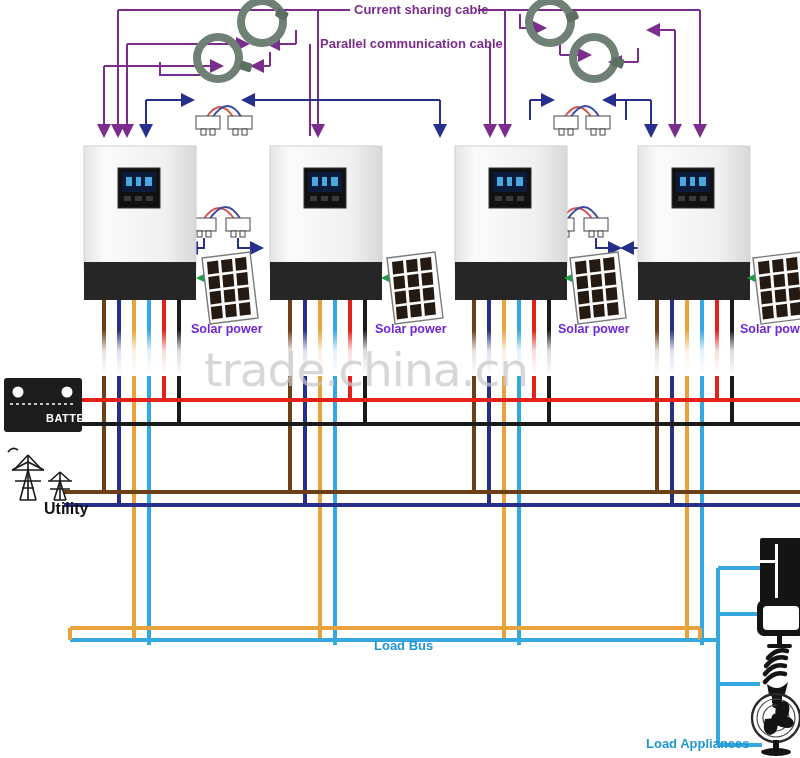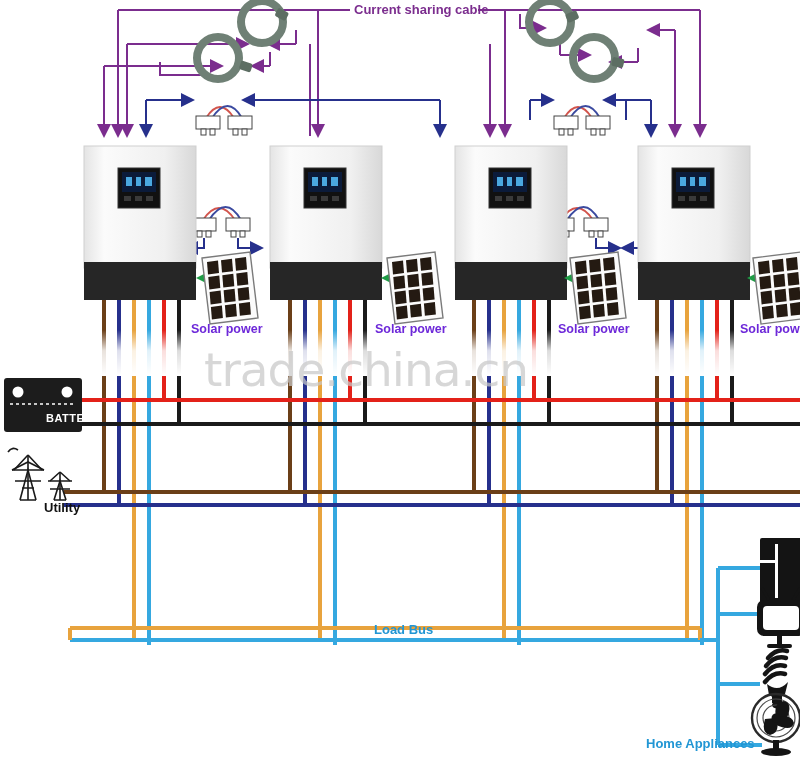--- a/index.html
+++ b/index.html
@@ -421,27 +421,28 @@
         <path d="M776,718 q15,-5 18,5 q-2,9 -18,2 Z"></path>
         <path d="M776,718 q5,15 -6,17 q-9,-2 -5,-16 Z"></path>
       </g>
       <circle cx="776" cy="718" r="4.5" fill="#141414"></circle>
       <rect x="773" y="740" width="6" height="10" fill="#141414"></rect>
       <ellipse cx="776" cy="752" rx="15" ry="4" fill="#141414"></ellipse>
     </g>
   </svg>
 
   <div class="lbl lbl-purple" style="left:354px;top:2px;">Current sharing cable</div>
+  <div class="lbl lbl-purple" style="left:320px;top:36px;">Parallel communication cable</div>
 
   <div class="lbl lbl-black" style="left:14px;top:412px;font-size:11px;color:#fff;letter-spacing:.5px;">BATTERY</div>
-  <div class="lbl lbl-black" style="left:12px;top:500px;font-size:13px;">Utility</div>
+  <div class="lbl lbl-black" style="left:12px;top:500px;font-size:16px;">Utility</div>
 
   <div class="lbl lbl-solar" style="left:191px;top:322px;">Solar power</div>
   <div class="lbl lbl-solar" style="left:375px;top:322px;">Solar power</div>
   <div class="lbl lbl-solar" style="left:558px;top:322px;">Solar power</div>
   <div class="lbl lbl-solar" style="left:740px;top:322px;">Solar power</div>
 
-  <div class="lbl lbl-blue" style="left:374px;top:622px;">Load Bus</div>
-  <div class="lbl lbl-blue" style="left:646px;top:736px;">Home Appliances</div>
+  <div class="lbl lbl-blue" style="left:374px;top:638px;">Load Bus</div>
+  <div class="lbl lbl-blue" style="left:646px;top:736px;">Load Appliances</div>
 
   <div class="watermark">trade.china.cn</div>
 
 </div>
 
 </body></html>

